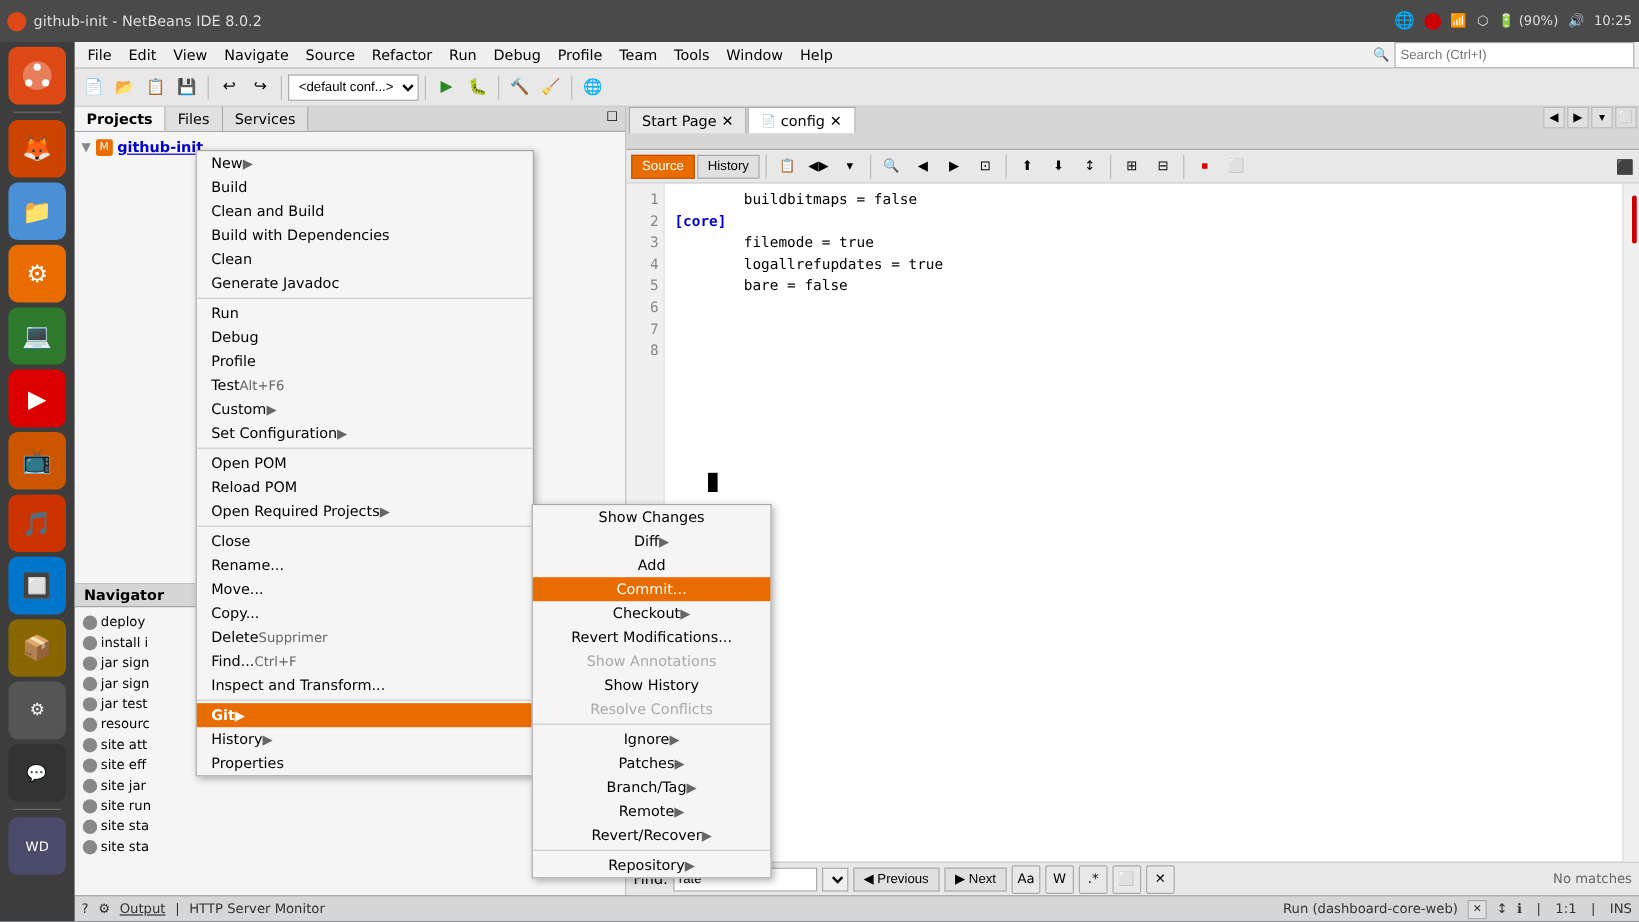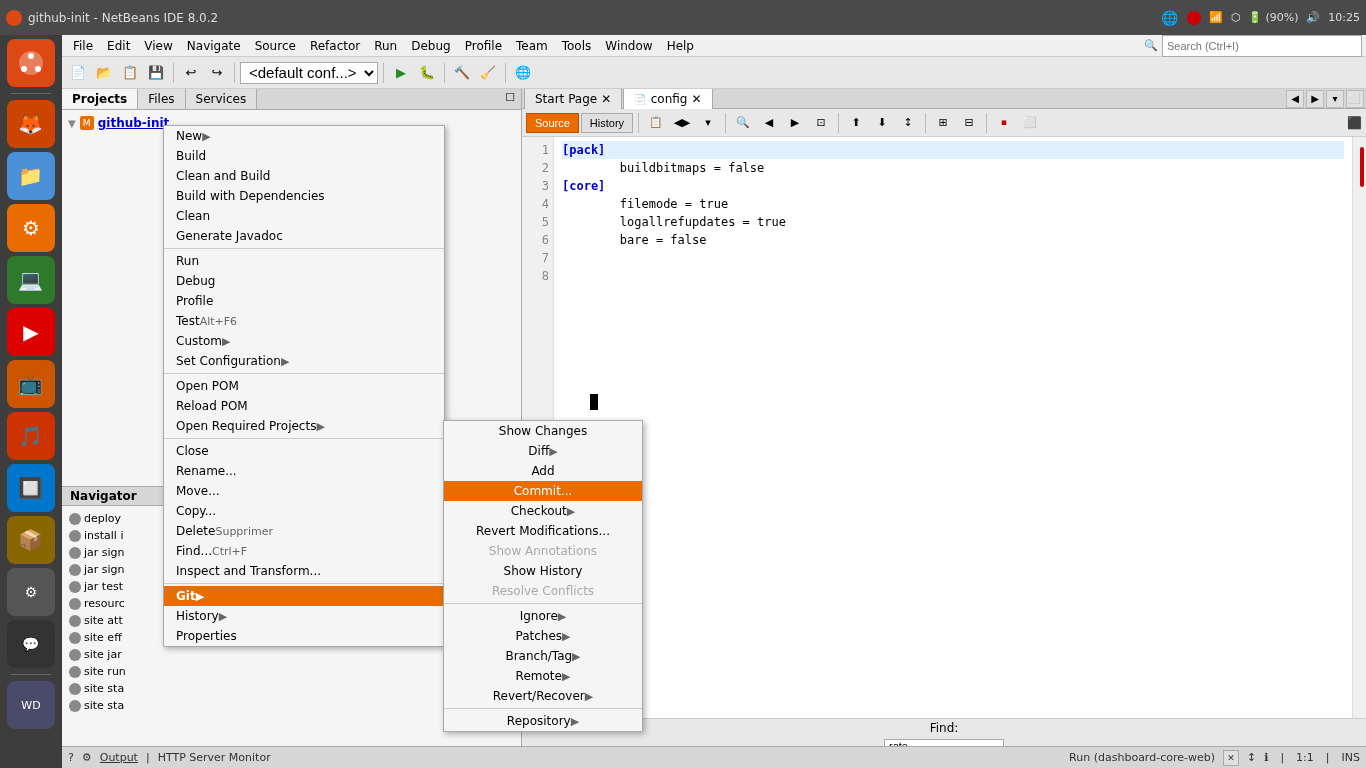--- a/index.html
+++ b/index.html
@@ -56,21 +56,21 @@
       width: 24px; height: 24px;
       display: flex; align-items: center; justify-content: center;
       border: 1px solid transparent;
       border-radius: 2px;
       cursor: pointer;
       font-size: 13px;
       background: transparent;
     }
     .tb-sep { width: 1px; height: 20px; background: #bbb; margin: 0 3px; }
     .tb-combo {
-      height: 22px; padding: 0 4px; font-size: 15px;
+      height: 22px; padding: 0 4px; font-size: 11px;
       border: 1px solid #aaa; background: #fff;
     }
     .tb-combo-wrap { display: flex; align-items: center; }
     .search-box-top {
       height: 22px; border: 1px solid #aaa; background: #fff;
       padding: 0 4px; font-size: 11px; width: 200px;
     }
 
     
     #main { display: flex; height: calc(768px - 22px - 22px - 32px - 22px); }
@@ -144,33 +144,33 @@
       cursor: pointer;
       white-space: nowrap;
     }
     .git-item.highlighted { background: #e86c00; color: #fff; }
     .git-item.disabled { color: #aaa; }
     .git-item .arrow { color: #666; font-size: 11px; }
     .git-sep { height: 1px; background: #ccc; margin: 2px 0; }
 
     
     #editor-area { flex: 1; display: flex; flex-direction: column; background: #fff; }
-    .editor-tab-bar { display: flex; align-items: center; background: #d6d6d6; border-bottom: 1px solid #aaa; height: 20px; padding: 0 2px; }
+    .editor-tab-bar { display: flex; align-items: flex-start; background: #d6d6d6; border-bottom: 1px solid #aaa; height: 36px; padding: 0 2px; }
     .editor-tab { padding: 2px 10px; font-size: 12px; border: 1px solid #aaa; border-bottom: none; background: #e8e8e8; cursor: pointer; display: flex; align-items: center; gap: 4px; height: 22px; margin-right: 1px; }
     .editor-tab.active { background: #fff; }
     .editor-toolbar { display: flex; align-items: center; height: 28px; background: #e8e8e8; border-bottom: 1px solid #ccc; padding: 0 4px; gap: 2px; }
     .editor-area-inner { flex: 1; display: flex; overflow: hidden; }
     .line-numbers { width: 32px; background: #f0f0f0; border-right: 1px solid #ddd; padding: 4px 0; text-align: right; font-family: monospace; font-size: 12px; color: #888; line-height: 18px; }
     .line-numbers div { padding-right: 4px; }
     .code-content { flex: 1; padding: 4px 8px; font-family: monospace; font-size: 12px; line-height: 18px; background: #fff; overflow: auto; }
     .code-line { white-space: pre; }
     .kw-section { color: #0000cc; font-weight: bold; }
 
     
-    #find-bar { display: flex; align-items: center; gap: 4px; padding: 2px 6px; background: #e8e8e8; border-top: 1px solid #ccc; height: 28px; flex-direction: column; }
+    #find-bar { display: flex; align-items: center; gap: 4px; padding: 2px 6px; background: #e8e8e8; border-top: 1px solid #ccc; height: 28px; }
     .find-label { font-size: 12px; }
     .find-input { height: 20px; padding: 0 4px; font-size: 11px; border: 1px solid #aaa; width: 120px; }
     .find-btn { height: 20px; padding: 0 8px; font-size: 11px; border: 1px solid #aaa; background: #e0e0e0; cursor: pointer; display: flex; align-items: center; gap: 3px; }
     .find-no-match { margin-left: auto; font-size: 11px; color: #666; }
 
     
     #statusbar { display: flex; align-items: center; background: #d6d6d6; border-top: 1px solid #aaa; height: 22px; padding: 0 6px; font-size: 11px; color: #333; gap: 8px; }
     .status-right { margin-left: auto; display: flex; gap: 8px; align-items: center; }
     .status-x-btn { width: 16px; height: 16px; background: #e0e0e0; border: 1px solid #aaa; display: flex; align-items: center; justify-content: center; font-size: 9px; cursor: pointer; }
 
@@ -423,21 +423,20 @@
               <div>1</div>
               <div>2</div>
               <div>3</div>
               <div>4</div>
               <div>5</div>
               <div>6</div>
               <div>7</div>
               <div>8</div>
             </div>
             <div class="code-content">
-              <div class="code-line line-highlight"><span class="kw-section">[pack]</span></div>
               <div class="code-line">        buildbitmaps = false</div>
               <div class="code-line"><span class="kw-section">[core]</span></div>
               <div class="code-line">        filemode = true</div>
               <div class="code-line">        logallrefupdates = true</div>
               <div class="code-line">        bare = false</div>
               <div class="code-line"></div>
             </div>
             <div class="editor-scroll-right"></div>
           </div>
 

